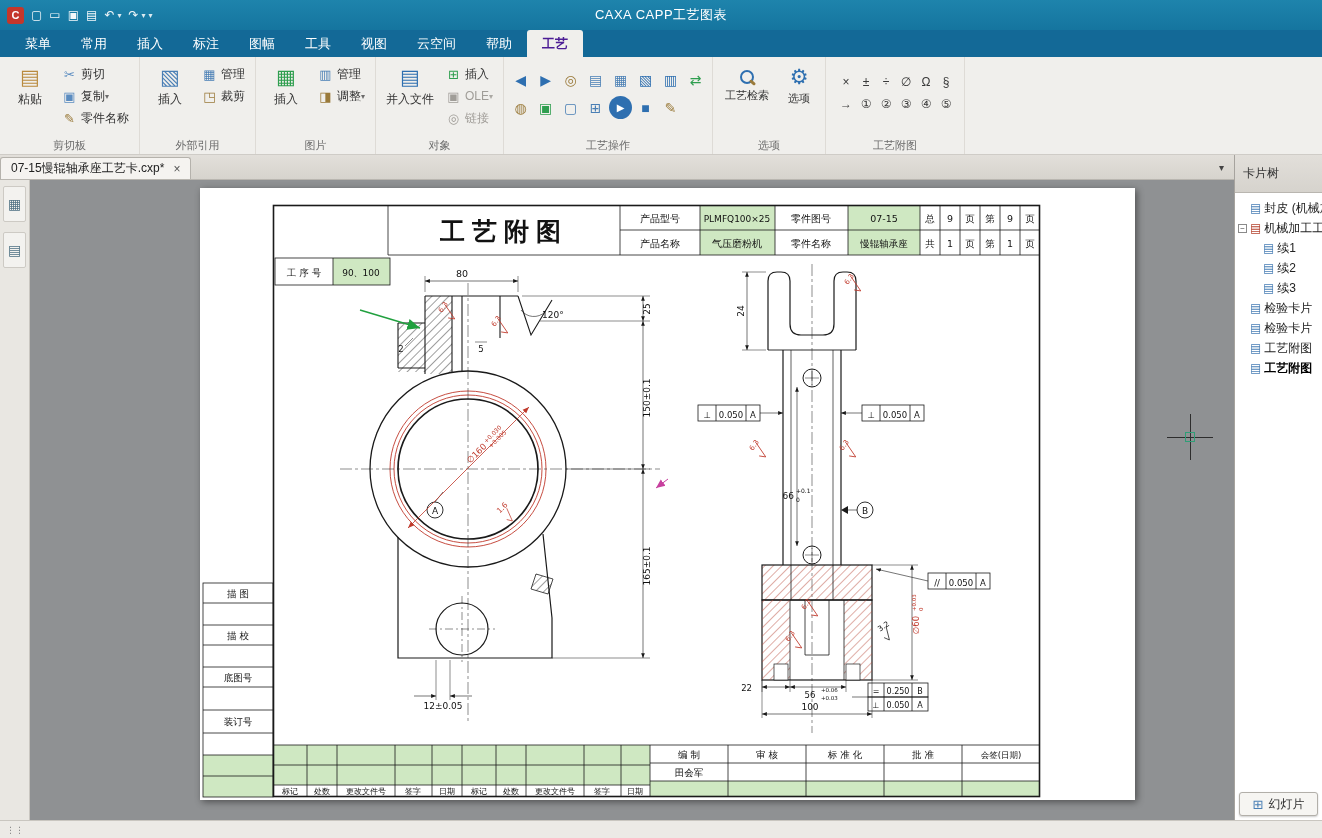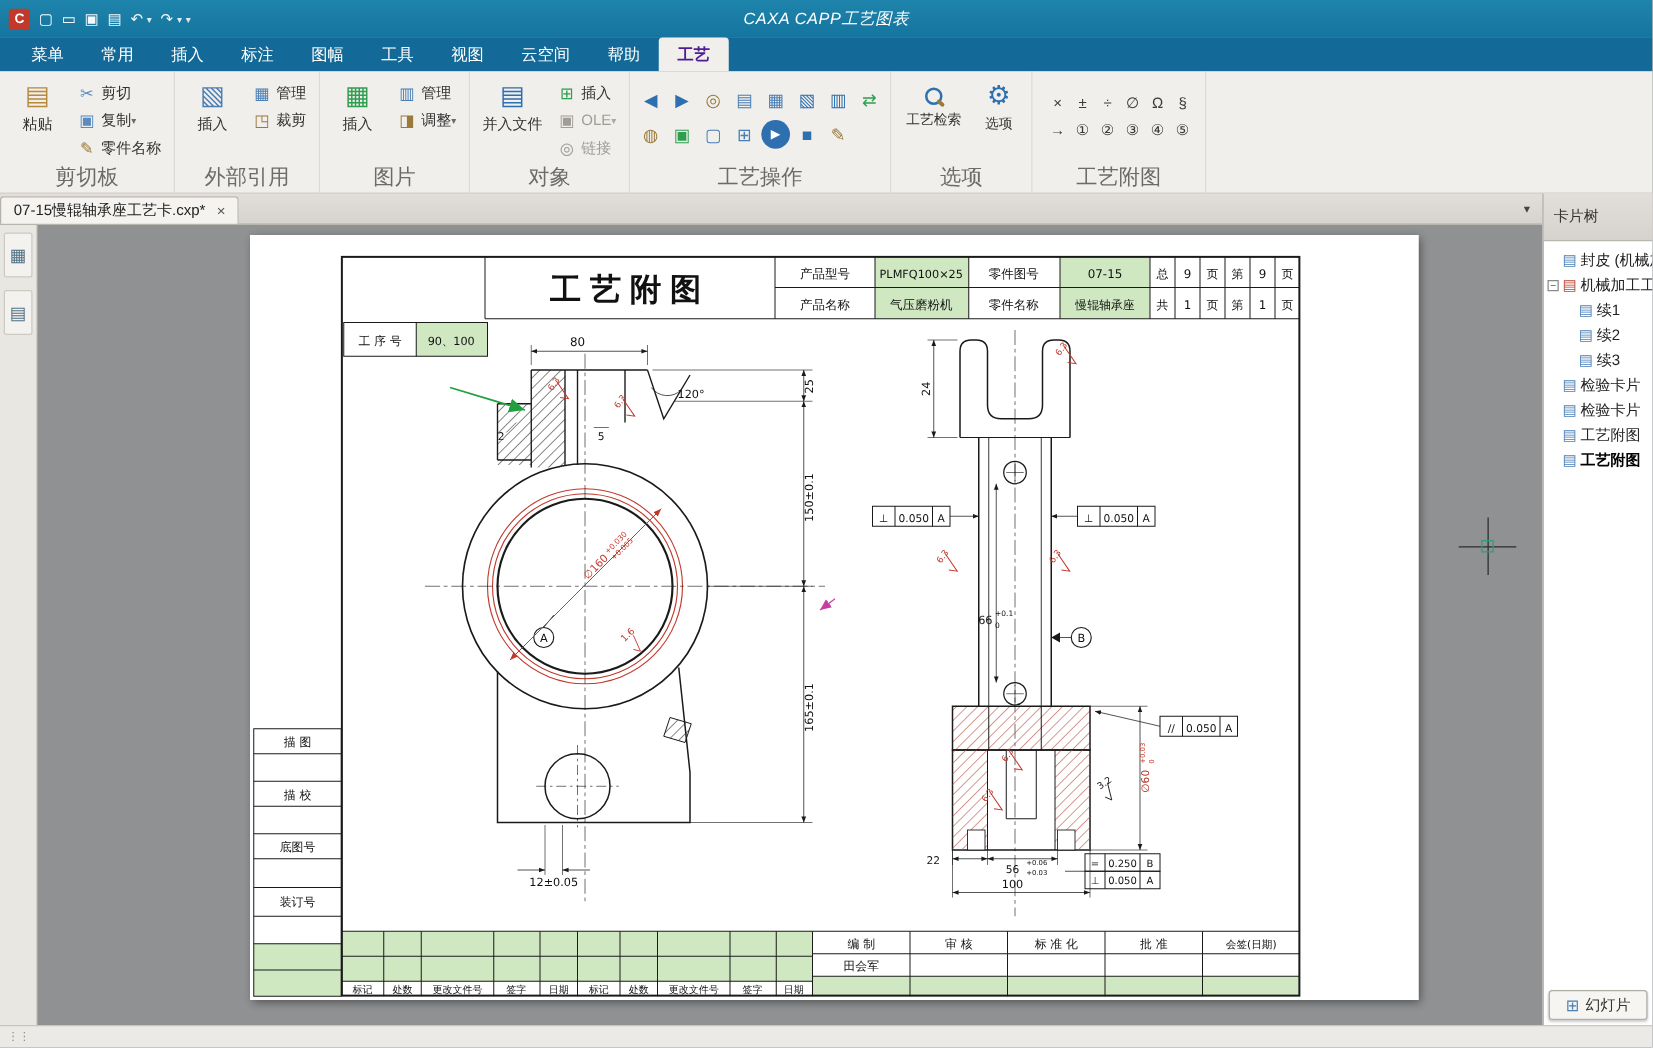--- a/index.html
+++ b/index.html
@@ -6,31 +6,31 @@
 html,body{width:1322px;height:838px;overflow:hidden}
 body{font-family:"Liberation Sans","DejaVu Sans",sans-serif;background:#8f9193;-webkit-font-smoothing:antialiased}
 .app{position:relative;width:1322px;height:838px;background:#8f9193}
 
 
 .titlebar{position:absolute;top:0;left:0;right:0;height:30px;background:linear-gradient(#1e84ac,#15759f);color:#fff;display:flex;align-items:center}
 .qat{display:flex;align-items:center;gap:7px;padding-left:7px;z-index:2}
 .logo{width:17px;height:17px;background:#c4372b;border-radius:3px;color:#fff;font-weight:bold;font-size:11px;display:flex;align-items:center;justify-content:center}
 .qbtn{font-size:12px;opacity:.95;line-height:1}
 .qcaret{font-size:8px;opacity:.85;margin-left:-4px}
-.win-title{position:absolute;left:0;right:0;text-align:center;font-size:13px;font-style:italic;letter-spacing:.5px}
+.win-title{position:absolute;left:0;right:0;text-align:center;font-size:13px;letter-spacing:.5px}
 
 
 .menubar{position:absolute;top:30px;left:0;right:0;height:27px;background:#136997;display:flex;align-items:flex-start;padding-left:10px}
 .mtab{height:27px;line-height:27px;padding:0 15px;color:#fff;font-size:13px;white-space:nowrap}
 .mtab.active{background:#f0efec;color:#4c1d95;border-radius:3px 3px 0 0;font-weight:bold}
 
 
 .ribbon{position:absolute;top:57px;left:0;right:0;height:98px;background:#f0efec;border-bottom:1px solid #cfccc7;display:flex}
 .rgroup{position:relative;height:100%;padding:2px 5px 16px 5px;display:flex;align-items:flex-start;gap:2px;border-right:1px solid #dedbd6}
-.glabel{position:absolute;bottom:1px;left:0;right:0;text-align:center;font-size:17px;color:#6b6b6b;white-space:nowrap}
+.glabel{position:absolute;bottom:1px;left:0;right:0;text-align:center;font-size:11px;color:#6b6b6b;white-space:nowrap}
 .bbtn{display:flex;flex-direction:column;align-items:center;justify-content:flex-start;width:50px;height:74px;padding-top:5px;gap:2px;font-size:12px;color:#333;text-align:center}
 .bbtn.w56{width:58px}
 .bicon{font-size:21px;line-height:25px}
 .scol{display:flex;flex-direction:column;padding-top:4px}
 .sbtn{display:flex;align-items:center;gap:4px;height:22px;font-size:12px;color:#333;padding:0 5px;white-space:nowrap}
 .sicon{font-size:13px;width:15px;text-align:center;line-height:1}
 .disabled{color:#a09d98!important}
 .disabled .sicon{color:#a09d98!important}
 .opswrap{display:flex;flex-direction:column;gap:5px;padding-top:9px}
 .opsrow{display:flex;gap:2px}

